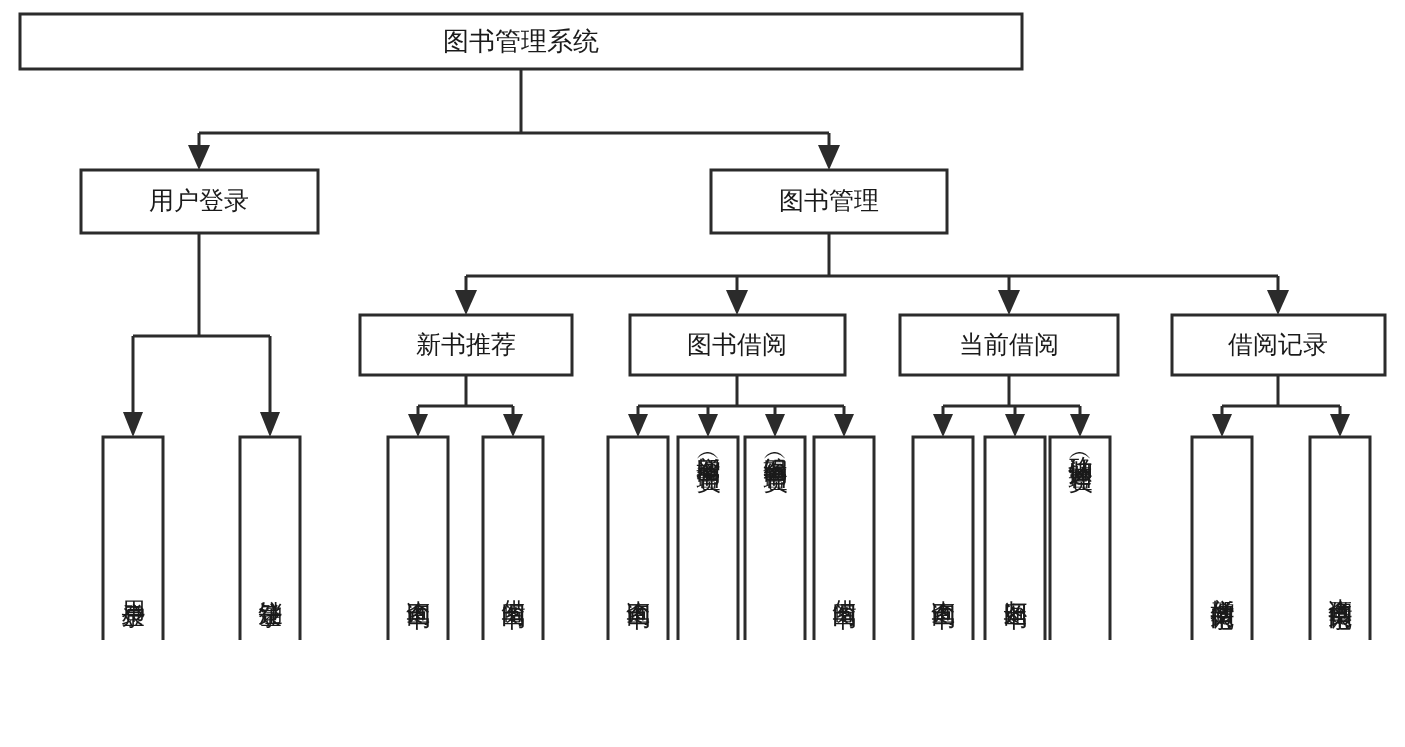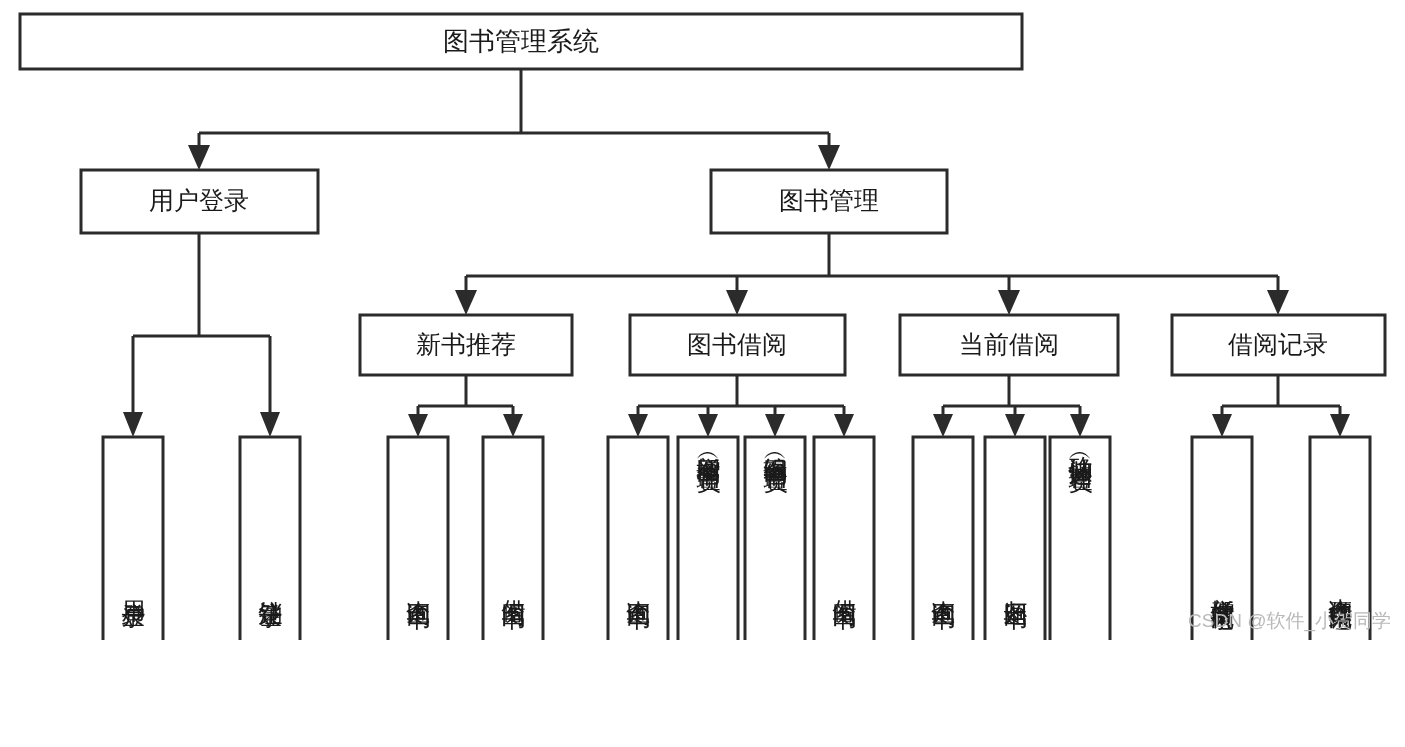--- a/index.html
+++ b/index.html
@@ -248,15 +248,14 @@
   <div class="vlabel-wrap" style="left:1050px; top:437px; width:60px; height:296px; align-items:flex-start;">
     <span class="vlabel">确认归还（管理员）</span>
   </div>
   <div class="vlabel-wrap" style="left:1192px; top:437px; width:60px; height:296px;">
     <span class="vlabel">新增借阅记录</span>
   </div>
   <div class="vlabel-wrap" style="left:1310px; top:437px; width:60px; height:296px;">
     <span class="vlabel">查询借阅记录</span>
   </div>
 
-  <div class="watermark">CSDN @软件_小贺同学</div>
 
 </div>
 
 </body></html>

